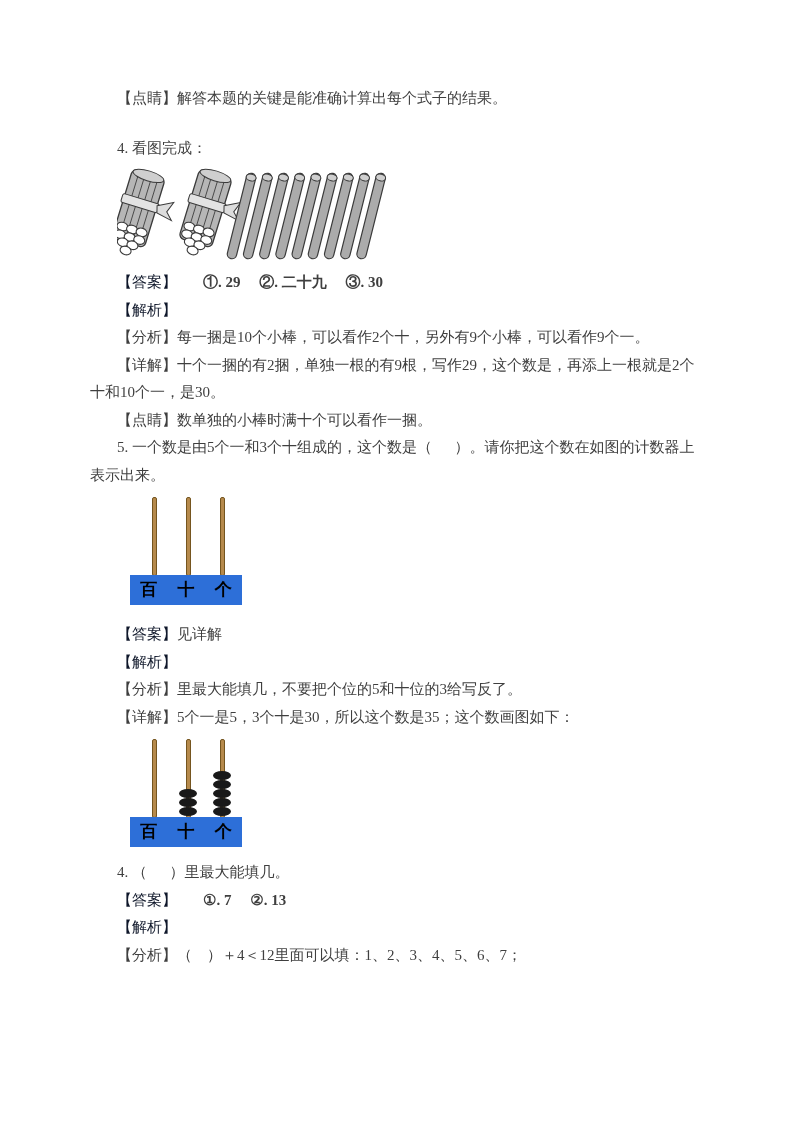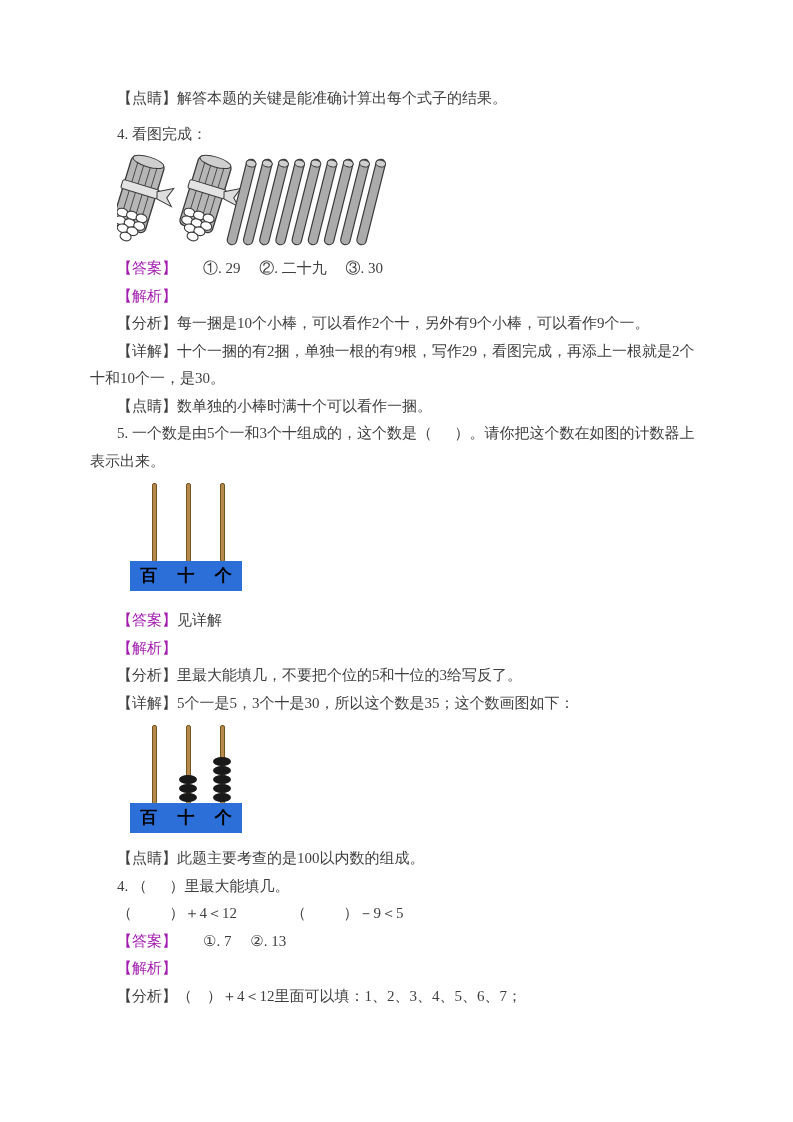--- a/index.html
+++ b/index.html
@@ -16,23 +16,23 @@
     color: #3f3f3f;
     padding: 85px 88px 0 90px;
     overflow: hidden;
   }
   .para {
     margin: 0;
     text-indent: 27px;
     white-space: pre-wrap;
     text-align: left;
   }
-  .gap-sm { margin-top: 8px; }
-  .blue { color: #a21caf; }
-  .ans-gap { padding-left: 26px; }
+  .gap-sm { margin-top: 22px; }
+  .blue { color: #0f172a; }
+  .ans-gap { padding-left: 26px; font-weight: bold; }
   .expr-gap { display:inline-block; width:54px; }
 
   
   .sticks-fig { display:block; margin: 6px 0 4px 27px; }
 
   
   .counter {
     position: relative;
     width: 116px;
     height: 108px;
@@ -159,21 +159,21 @@
       </g>
     </svg>
 
 
   <p class="para"><span class="blue">【答案】</span><span class="ans-gap">①. 29     ②. 二十九     ③. 30</span></p>
 
   <p class="para"><span class="blue">【解析】</span></p>
 
   <p class="para"><span>【分析】</span><span>每一捆是10个小棒，可以看作2个十，另外有9个小棒，可以看作9个一。</span></p>
 
-  <p class="para"><span>【详解】</span><span>十个一捆的有2捆，单独一根的有9根，写作29，看图完成，再添上一根就是2个十和10个一，是30。</span></p>
+  <p class="para"><span>【详解】</span><span>十个一捆的有2捆，单独一根的有9根，写作29，这个数是，再添上一根就是2个十和10个一，是30。</span></p>
 
   <p class="para"><span>【点睛】</span><span>数单独的小棒时满十个可以看作一捆。</span></p>
 
   <p class="para"><span>5. 一个数是由5个一和3个十组成的，这个数是（      ）。请你把这个数在如图的计数器上表示出来。</span></p>
 
   <div class="counter counter-wrap1">
       <div class="rod" style="left:22px"></div>
       <div class="rod" style="left:56px"></div>
       <div class="rod" style="left:90px"></div>
       <div class="cbase">
@@ -203,25 +203,23 @@
       <div class="bead" style="left:83px;bottom:49px"></div>
       <div class="bead" style="left:83px;bottom:58px"></div>
       <div class="bead" style="left:83px;bottom:67px"></div>
       <div class="cbase">
         <span>百</span>
         <span>十</span>
         <span>个</span>
       </div>
     </div>
 
-  <p class="para"><span>【点睛】</span><span>此题主要考查的是100以内数的组成。</span></p>
 
   <p class="para"><span>4. （      ）里最大能填几。</span></p>
 
-  <p class="para"><span>（          ）＋4＜12</span><span class="expr-gap"></span><span>（          ）－9＜5</span></p>
 
   <p class="para"><span class="blue">【答案】</span><span class="ans-gap">①. 7     ②. 13</span></p>
 
   <p class="para"><span class="blue">【解析】</span></p>
 
   <p class="para"><span>【分析】</span><span>（    ）＋4＜12里面可以填：1、2、3、4、5、6、7；</span></p>
 
 </div>
 
 </body></html>

